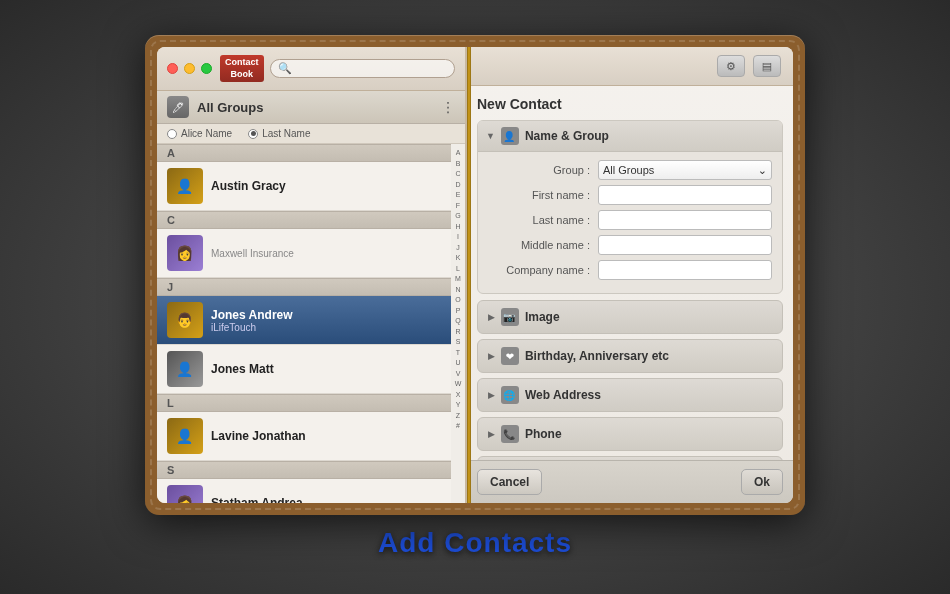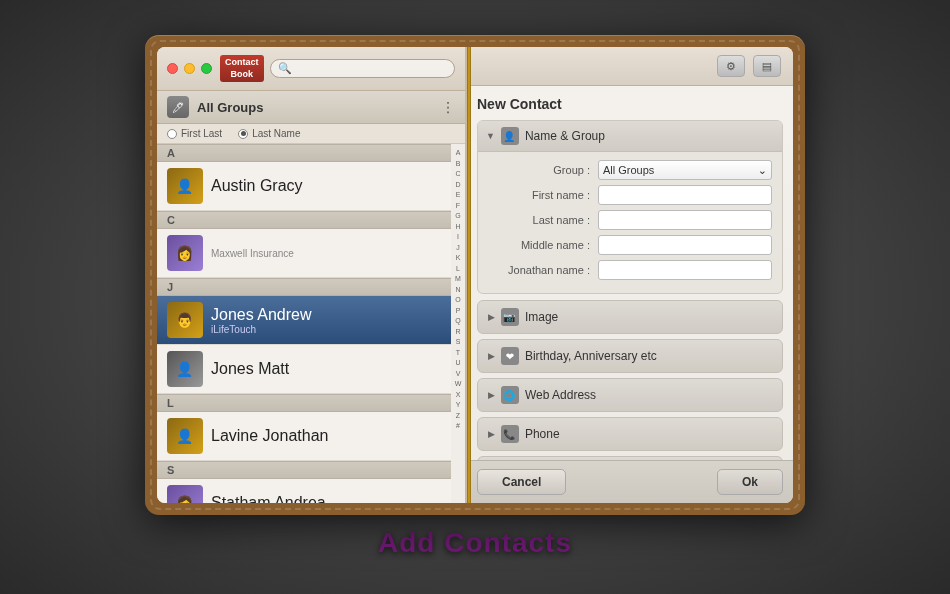--- a/index.html
+++ b/index.html
@@ -9,21 +9,21 @@
       background: radial-gradient(ellipse at center, #5a5a5a 0%, #2a2a2a 100%);
       display: flex;
       flex-direction: column;
       align-items: center;
       justify-content: center;
       font-family: -apple-system, 'Helvetica Neue', Arial, sans-serif;
       overflow: hidden;
     }
 
     .app-title {
-      color: #701a75;
+      color: #1d4ed8;
       font-size: 28px;
       font-weight: bold;
       letter-spacing: 1px;
       margin-top: 12px;
       text-shadow: 0 2px 6px rgba(0,0,0,0.7);
     }
 
     .book-container {
       width: 660px;
       height: 480px;
@@ -235,22 +235,22 @@
       align-items: center;
       justify-content: center;
       font-size: 18px;
     }
 
     .contact-info {
       flex: 1;
     }
 
     .contact-name {
-      font-size: 16px;
-      font-weight: 400;
+      font-size: 12px;
+      font-weight: 700;
       color: #222;
     }
 
     .contact-item.selected .contact-name {
       color: #fff;
     }
 
     .contact-sub {
       font-size: 10px;
       color: #888;
@@ -355,21 +355,21 @@
       border-radius: 3px;
       display: flex;
       align-items: center;
       justify-content: center;
       font-size: 10px;
       color: white;
     }
 
     .section-title {
       font-size: 12px;
-      font-weight: 400;
+      font-weight: 700;
       color: #333;
     }
 
     .form-section {
       padding: 8px 10px;
     }
 
     .form-row {
       display: flex;
       align-items: center;
@@ -423,21 +423,21 @@
     
     .action-buttons {
       display: flex;
       justify-content: space-between;
       padding: 8px 10px;
       background: linear-gradient(to bottom, #d8d4cc, #ccc8c0);
       border-top: 1px solid #b8b4ac;
     }
 
     .action-btn {
-      padding: 5px 24px;
+      padding: 5px 12px;
       border-radius: 5px;
       font-size: 12px;
       font-weight: 600;
       cursor: pointer;
       border: 1px solid #aaa;
       background: linear-gradient(to bottom, #e8e4de, #ccc8c0);
       color: #333;
     }
 
     .action-btn.primary {
@@ -505,21 +505,21 @@
 
       <div class="groups-bar">
         <div class="groups-icon">🖊</div>
         <span class="groups-label">All Groups</span>
         <span class="groups-dropdown">⋮</span>
       </div>
 
       <div class="sort-options">
         <label class="sort-option">
           <div class="radio-dot"></div>
-          <span>First Last</span>
+          <span>Alice Name</span>
         </label>
         <label class="sort-option">
           <div class="radio-dot selected"></div>
           <span>Last Name</span>
         </label>
       </div>
 
       <div class="contacts-list">
         <div class="contacts-scroll">
 
@@ -639,21 +639,21 @@
               <div class="form-label">Last name :</div>
               <div class="form-field"></div>
             </div>
 
             <div class="form-row">
               <div class="form-label">Middle name :</div>
               <div class="form-field"></div>
             </div>
 
             <div class="form-row">
-              <div class="form-label">Jonathan name :</div>
+              <div class="form-label">Company name :</div>
               <div class="form-field"></div>
             </div>
           </div>
         </div>
 
         <div class="collapsed-section">
           <span class="section-arrow">▶</span>
           <div class="section-icon">📷</div>
           <span class="section-title">Image</span>
         </div>

